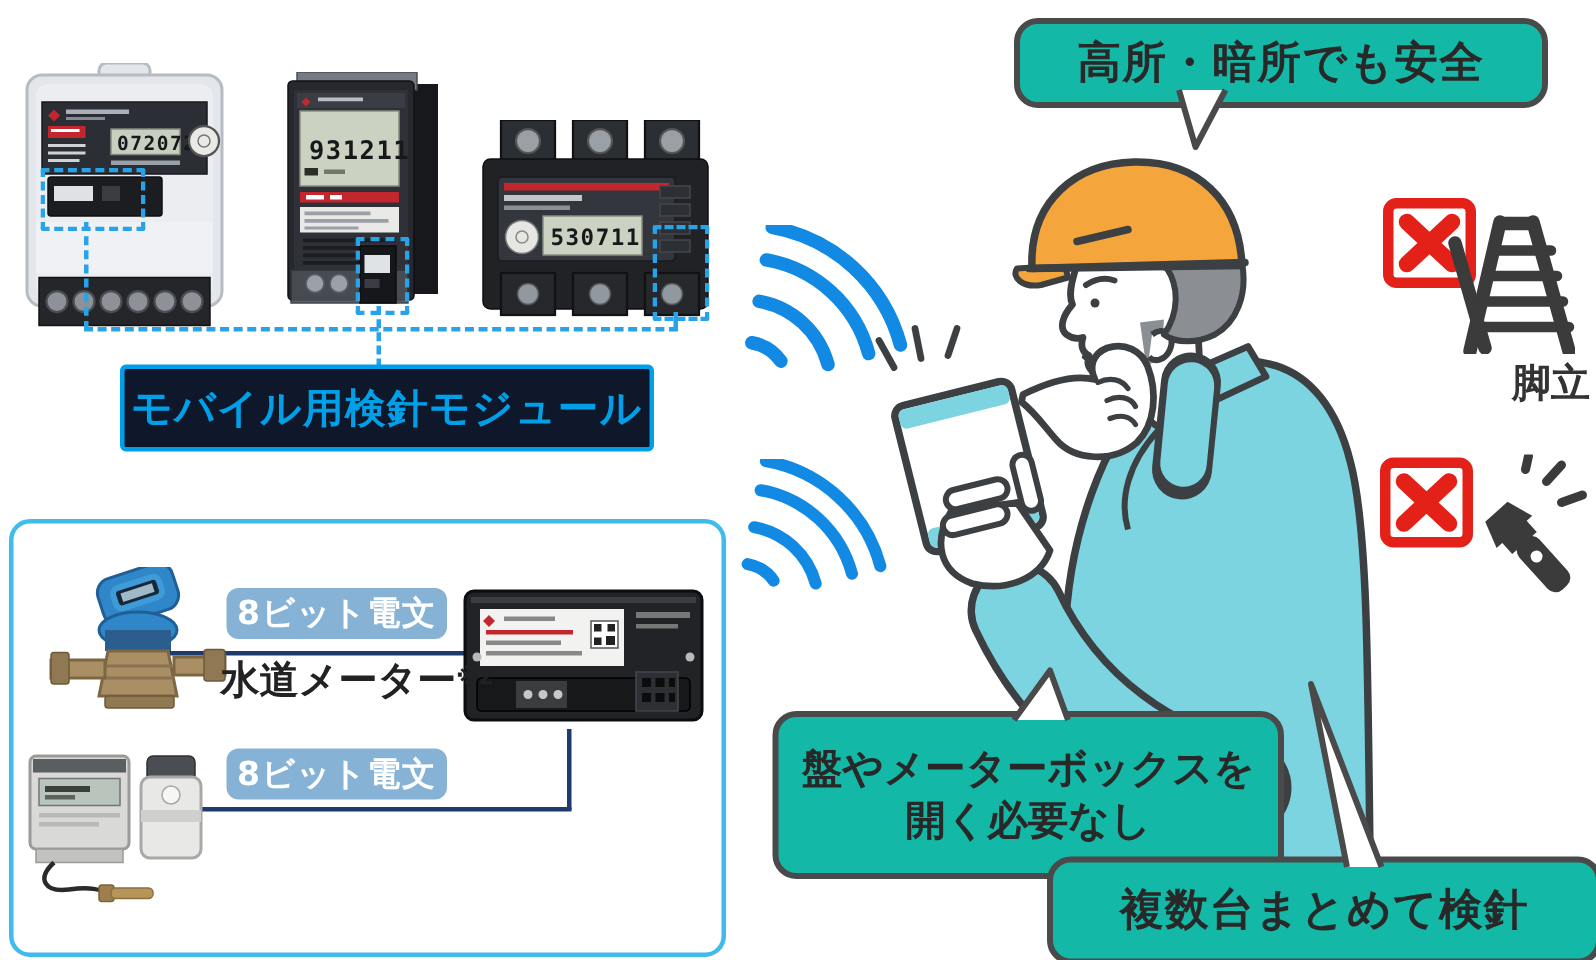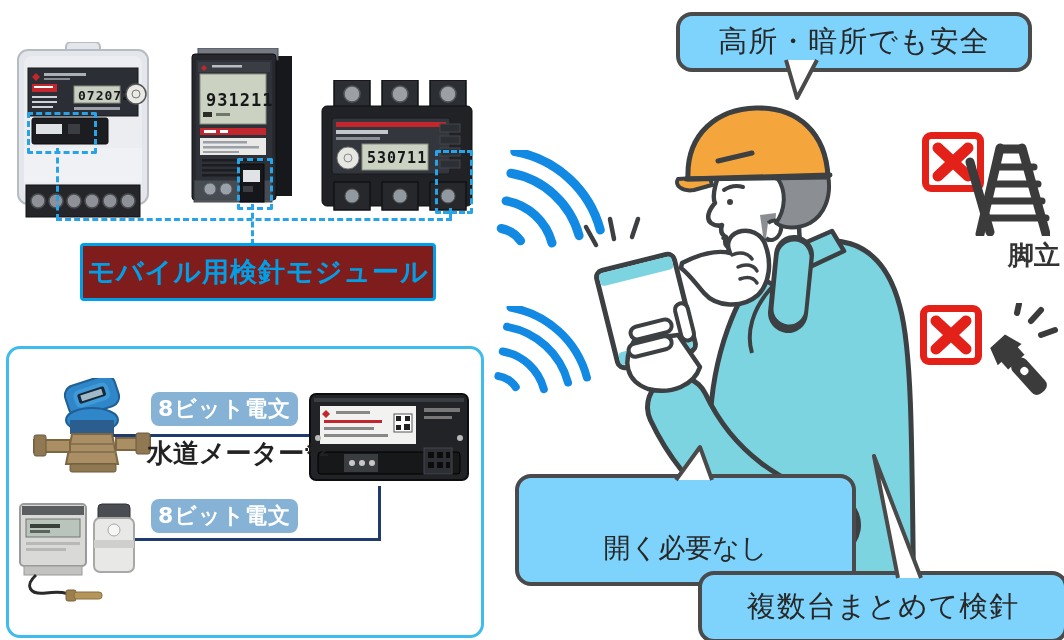--- a/index.html
+++ b/index.html
@@ -5,35 +5,35 @@
   html,body{margin:0;padding:0;background:#fff;}
   #stage{position:relative;width:1064px;height:640px;background:#fff;overflow:hidden;
          font-family:"DejaVu Sans","Liberation Sans",sans-serif;}
   .abs{position:absolute;}
   
   .dash-rect{border:3px dashed var(--dash-blue,#29a3e8);border-radius:2px;}
   .dash-v{border-left:3px dashed var(--dash-blue,#29a3e8);}
   .dash-h{border-top:3px dashed var(--dash-blue,#29a3e8);}
   
   .module-label{left:80px;top:243px;width:350px;height:52px;border:3.5px solid var(--accent-blue,#00a0e9);
-    border-radius:4px;background:#7f1d1d;display:flex;align-items:center;justify-content:center;
+    border-radius:4px;background:#0f172a;display:flex;align-items:center;justify-content:center;
     color:var(--accent-blue,#00a0e9);font-size:27px;font-weight:800;letter-spacing:1px;}
   
   .bottom-box{left:6px;top:346px;width:472px;height:286px;border:3px solid var(--box-border,#40bcec);
     border-radius:14px;background:#fff;}
   .badge{width:147px;height:34px;background:var(--badge-bg,#86b3d5);border-radius:8px;
     display:flex;align-items:center;justify-content:center;color:#fff;font-size:22px;font-weight:800;letter-spacing:1px;text-align:right;}
   .dev-label{font-size:26px;font-weight:800;color:#222;text-align:right;}
   .dev-label sup{font-size:15px;font-weight:700;vertical-align:6px;}
   .navy-h{border-top:3px solid var(--line-navy,#1e3a6e);}
   .navy-v{border-left:3px solid var(--line-navy,#1e3a6e);}
   
-  .callout{background:#7dd3fc;border:4px solid var(--callout-border,#4a4a4a);border-radius:16px;
+  .callout{background:#14b8a6;border:4px solid var(--callout-border,#4a4a4a);border-radius:16px;
     display:flex;align-items:center;justify-content:center;text-align:center;
-    color:#282828;font-weight:400;z-index:20;}
+    color:#282828;font-weight:700;z-index:20;}
   .callout.top{left:676px;top:12px;width:348px;height:52px;font-size:29px;letter-spacing:1px;}
   .callout.bl{left:515px;top:474px;width:333px;height:104px;font-size:27px;line-height:1.3;}
   .callout.br{left:698px;top:571px;width:362px;height:64px;font-size:29px;letter-spacing:1px;}
   
   .x-badge{width:48px;height:46px;border:7px solid var(--x-red,#e32119);border-radius:9px;background:#fff;z-index:15;}
   .proh-label{font-size:26px;font-weight:800;color:#333;text-align:right;z-index:15;}
   svg{display:block;}
   .z5{z-index:5}.z10{z-index:10}.z15{z-index:15}.z30{z-index:30}
 </style>
 </head>
@@ -358,21 +358,21 @@
       <line x1="46" y1="18" x2="56" y2="7"></line>
         <line x1="56" y1="32" x2="70" y2="27"></line>
         <line x1="32" y1="10" x2="34" y2="1"></line>
     </g>
   </svg>
 
   <div class="abs callout top">
     <span>高所・暗所でも安全</span>
   </div>
   <div class="abs callout bl">
-    <span><br><span>開く必要なし</span></span>
+    <span><span>盤やメーターボックスを</span><br><span>開く必要なし</span></span>
   </div>
   <div class="abs callout br">
     <span>複数台まとめて検針</span>
   </div>
 
   <svg class="abs z30" style="left:0;top:0;pointer-events:none" width="1064" height="640" viewBox="0 0 1064 640">
     <path d="M 786 60 L 797 98 L 817 60" fill="#fff" stroke="#4a4a4a" stroke-width="4" stroke-linejoin="round"></path>
     <path d="M 676 480 L 700 447 L 712 480" fill="#fff" stroke="#4a4a4a" stroke-width="4" stroke-linejoin="round"></path>
     <path d="M 898 578 L 874 456 L 921 578" fill="#fff" stroke="#4a4a4a" stroke-width="4" stroke-linejoin="round"></path>
   </svg>

